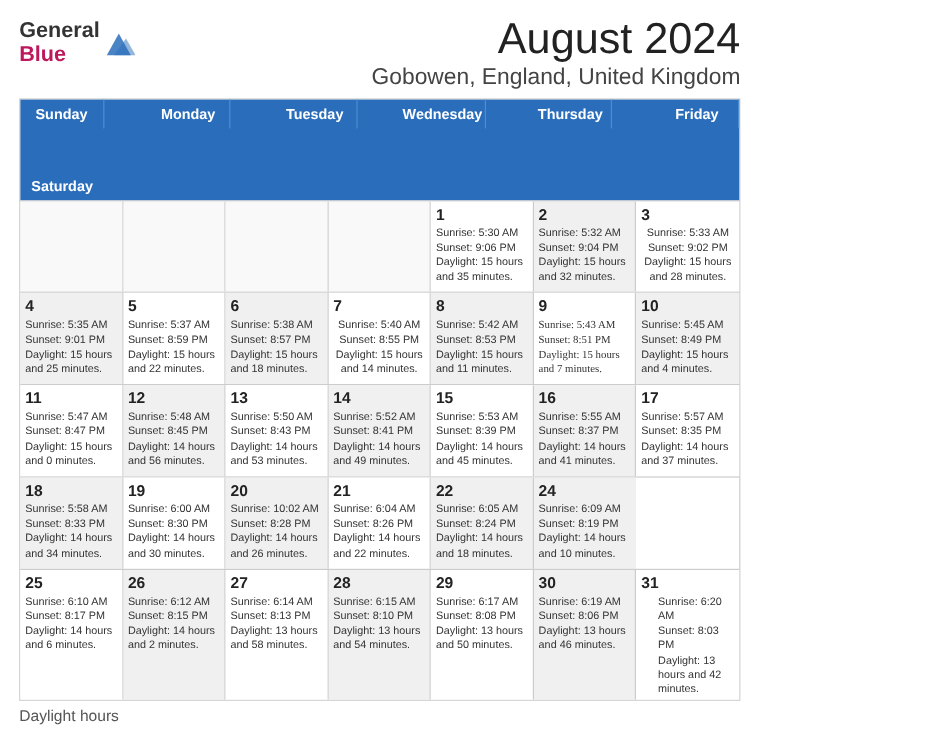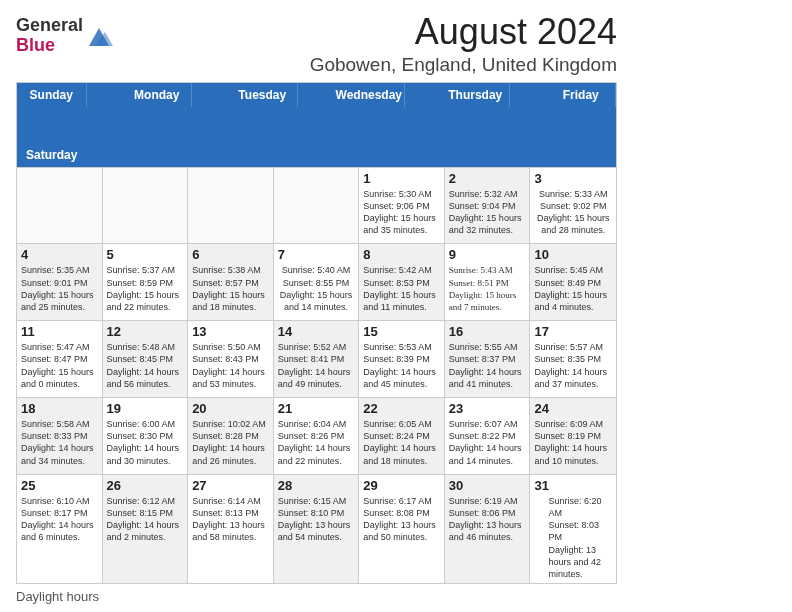--- a/index.html
+++ b/index.html
@@ -288,26 +288,20 @@
             <div class="cell-text" style="white-space: pre-line;">Sunrise: 6:04 AM
 Sunset: 8:26 PM
 Daylight: 14 hours and 22 minutes.</div>
           </div>
           <div class="cal-cell shaded">
             <span class="day-number">22</span>
             <div class="cell-text" style="white-space: pre-line;">Sunrise: 6:05 AM
 Sunset: 8:24 PM
 Daylight: 14 hours and 18 minutes.</div>
           </div>
-          <div class="cal-cell">
-            <span class="day-number">23</span>
-            <div class="cell-text" style="white-space: pre-line;">Sunrise: 6:07 AM
-Sunset: 8:22 PM
-Daylight: 14 hours and 14 minutes.</div>
-          </div>
           <div class="cal-cell shaded">
             <span class="day-number">24</span>
             <div class="cell-text" style="white-space: pre-line;">Sunrise: 6:09 AM
 Sunset: 8:19 PM
 Daylight: 14 hours and 10 minutes.</div>
           </div>
         </div>
         <div class="cal-row">
           <div class="cal-cell">
             <span class="day-number">25</span>

